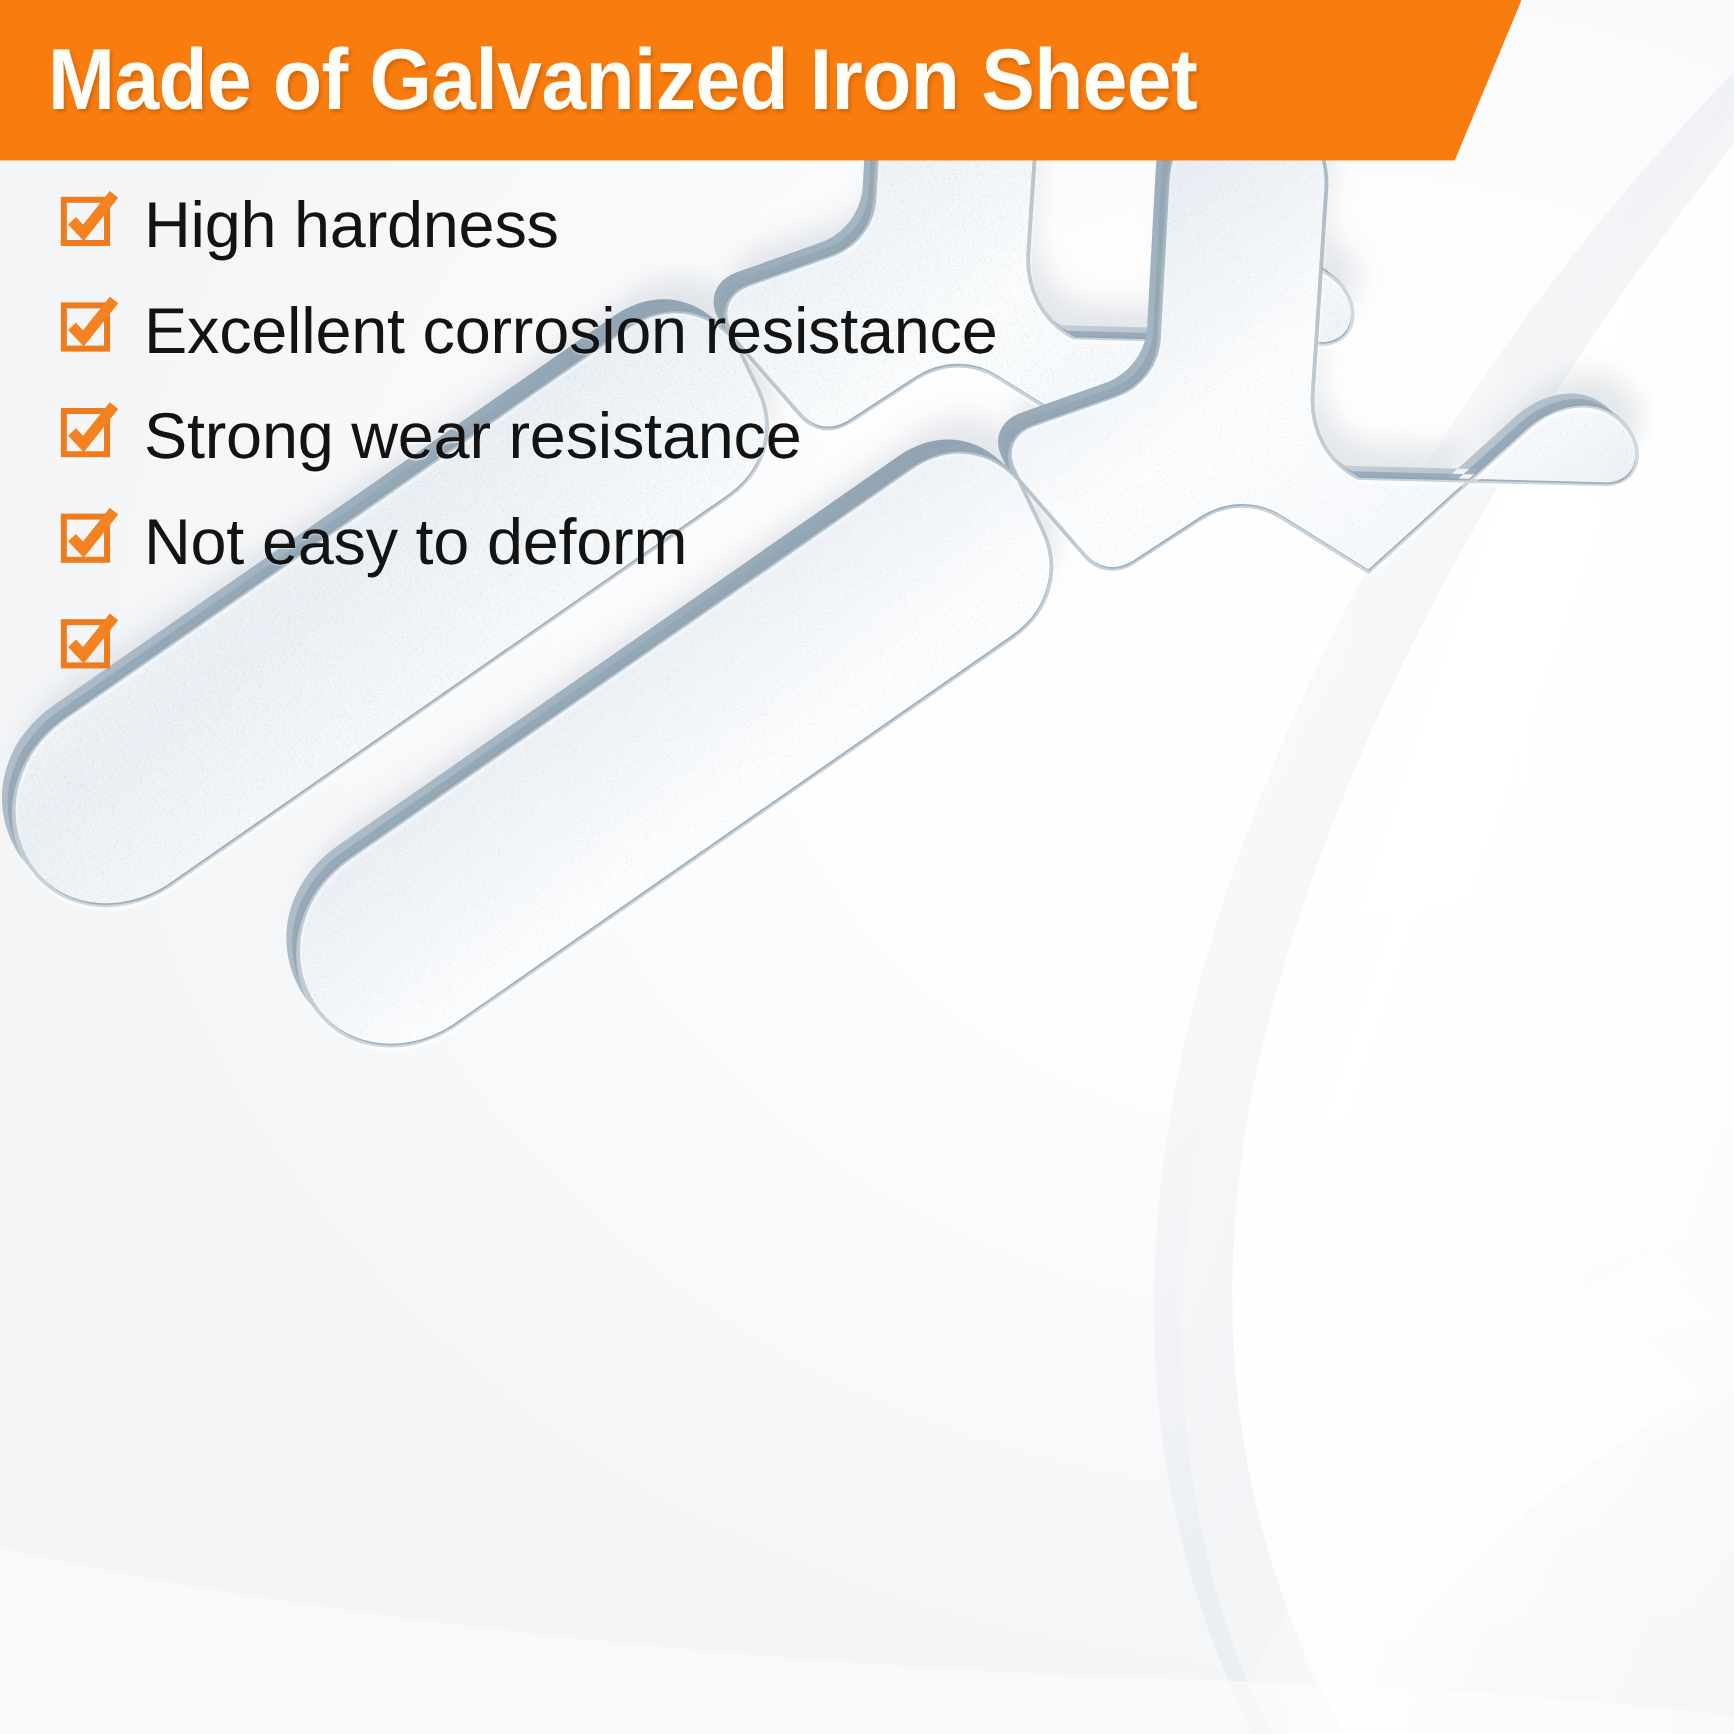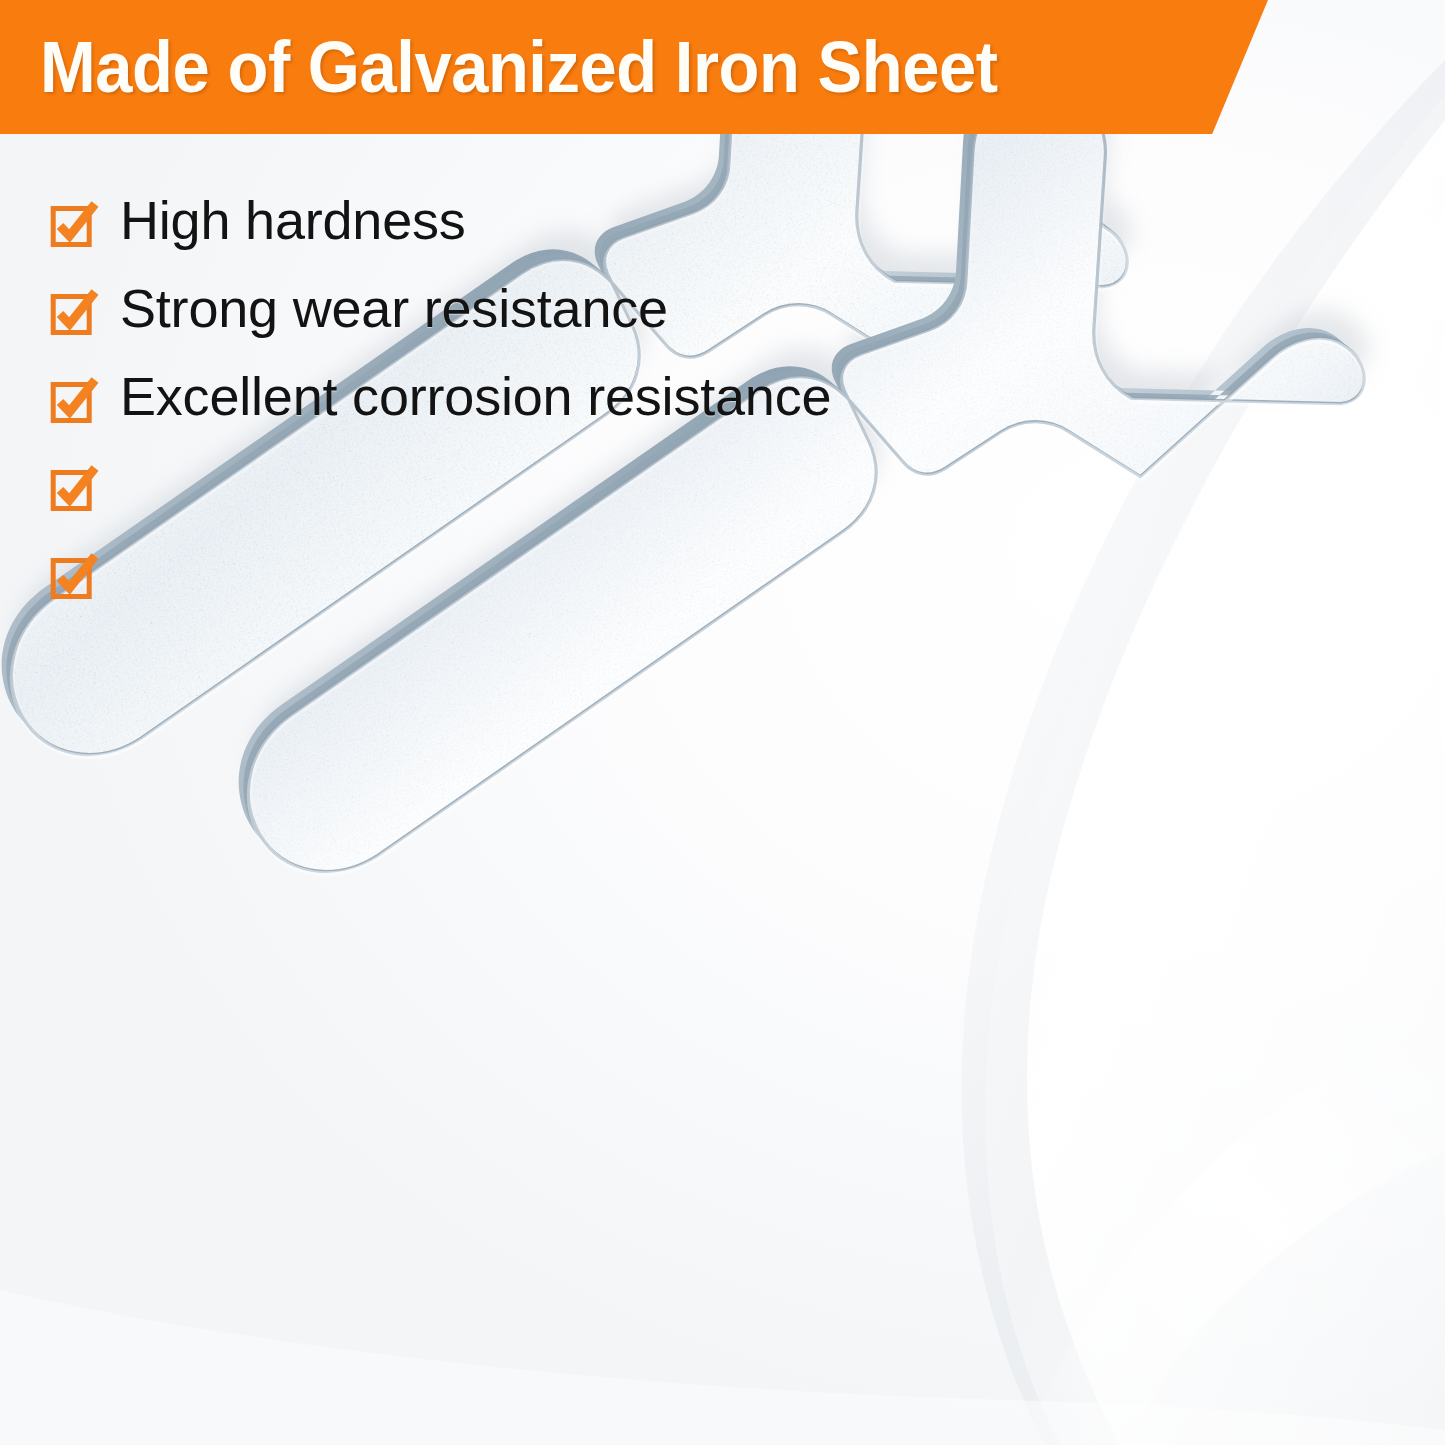--- a/index.html
+++ b/index.html
@@ -54,21 +54,21 @@
 
   
   .features {
     position: absolute;
     left: 50px;
     top: 160px;
     z-index: 4;
   }
   .feature-row {
     display: flex;
-    align-items: flex-end;
+    align-items: flex-start;
     height: 88px;
   }
   .check-box {
     position: relative;
     width: 46px; height: 46px;
     flex: 0 0 46px;
     margin-right: 24px;
   }
   .check-box svg { display: block; width: 46px; height: 46px; overflow: visible; }
   .feature-label {
@@ -249,40 +249,41 @@
       <span class="feature-label">High hardness</span>
     </div>
 
     <div class="feature-row">
       <span class="check-box">
         <svg viewBox="0 0 46 46" xmlns="http://www.w3.org/2000/svg" aria-hidden="true">
           <rect x="3.2" y="6.5" width="36" height="36" fill="none" stroke="#EE7B1E" stroke-width="5"></rect>
           <path d="M10 24 L19.5 34 L45 2" fill="none" stroke="#F58220" stroke-width="9" stroke-linecap="butt" stroke-linejoin="miter"></path>
         </svg>
       </span>
+      <span class="feature-label">Excellent corrosion resistance</span>
+    </div>
+
+    <div class="feature-row">
+      <span class="check-box">
+        <svg viewBox="0 0 46 46" xmlns="http://www.w3.org/2000/svg" aria-hidden="true">
+          <rect x="3.2" y="6.5" width="36" height="36" fill="none" stroke="#EE7B1E" stroke-width="5"></rect>
+          <path d="M10 24 L19.5 34 L45 2" fill="none" stroke="#F58220" stroke-width="9" stroke-linecap="butt" stroke-linejoin="miter"></path>
+        </svg>
+      </span>
       <span class="feature-label">Strong wear resistance</span>
     </div>
 
     <div class="feature-row">
       <span class="check-box">
         <svg viewBox="0 0 46 46" xmlns="http://www.w3.org/2000/svg" aria-hidden="true">
           <rect x="3.2" y="6.5" width="36" height="36" fill="none" stroke="#EE7B1E" stroke-width="5"></rect>
           <path d="M10 24 L19.5 34 L45 2" fill="none" stroke="#F58220" stroke-width="9" stroke-linecap="butt" stroke-linejoin="miter"></path>
         </svg>
       </span>
-      <span class="feature-label">Excellent corrosion resistance</span>
-    </div>
-
-    <div class="feature-row">
-      <span class="check-box">
-        <svg viewBox="0 0 46 46" xmlns="http://www.w3.org/2000/svg" aria-hidden="true">
-          <rect x="3.2" y="6.5" width="36" height="36" fill="none" stroke="#EE7B1E" stroke-width="5"></rect>
-          <path d="M10 24 L19.5 34 L45 2" fill="none" stroke="#F58220" stroke-width="9" stroke-linecap="butt" stroke-linejoin="miter"></path>
-        </svg>
-      </span>
+      <span class="feature-label">Not easy to deform</span>
     </div>
 
     <div class="feature-row">
       <span class="check-box">
         <svg viewBox="0 0 46 46" xmlns="http://www.w3.org/2000/svg" aria-hidden="true">
           <rect x="3.2" y="6.5" width="36" height="36" fill="none" stroke="#EE7B1E" stroke-width="5"></rect>
           <path d="M10 24 L19.5 34 L45 2" fill="none" stroke="#F58220" stroke-width="9" stroke-linecap="butt" stroke-linejoin="miter"></path>
         </svg>
       </span>
     </div>

